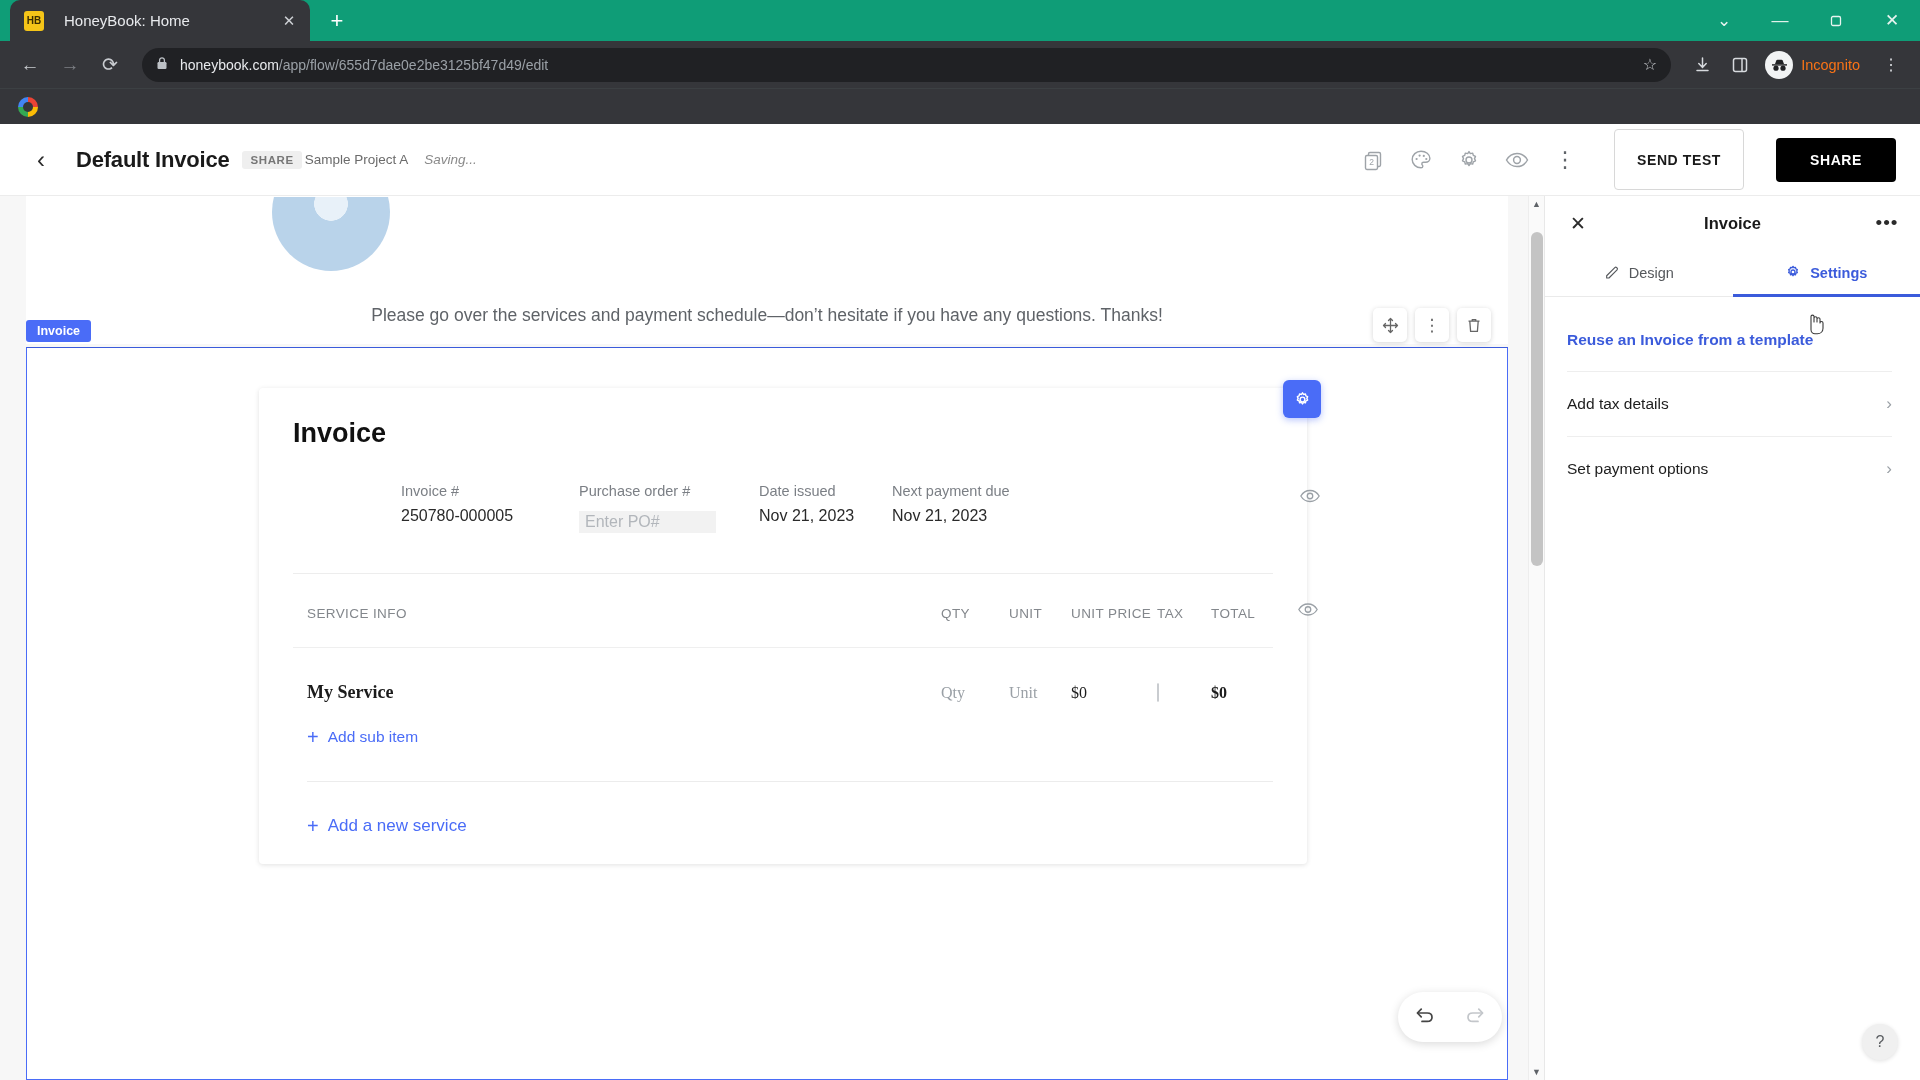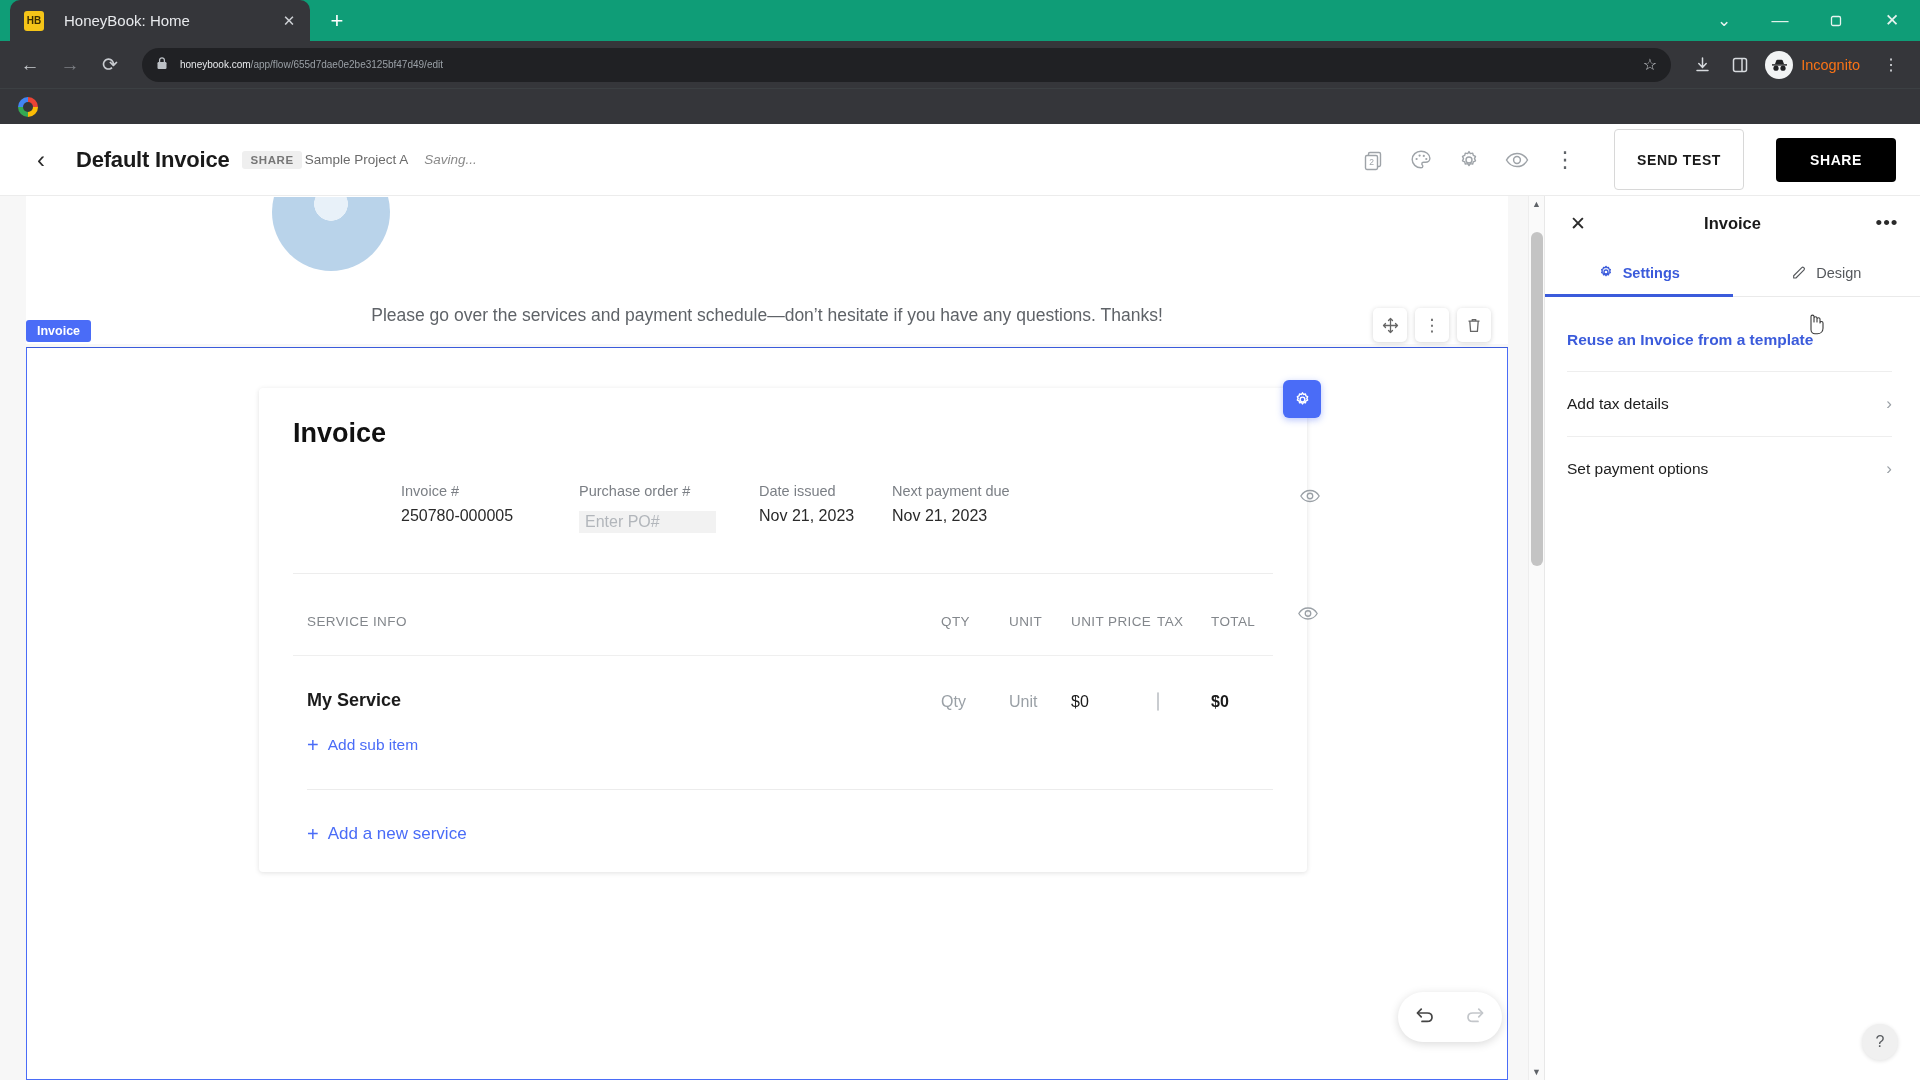--- a/index.html
+++ b/index.html
@@ -54,21 +54,21 @@
     width: 36px; height: 36px; border-radius: 50%; color: #c9ccd0; font-size: 19px;
     display: flex; align-items: center; justify-content: center;
   }
   .navbtn.dim { color: #7e8186; }
   .omnibox {
     flex: 1 1 auto; height: 34px; background: #202124; border-radius: 17px;
     display: flex; align-items: center; padding: 0 14px; margin: 0 10px;
     gap: 12px; position: relative;
   }
   .lock { color: #bdc1c6; font-size: 13px; }
-  .url { font-size: 10px; color: #9aa0a6; white-space: nowrap; }
+  .url { font-size: 14px; color: #9aa0a6; white-space: nowrap; }
   .url b { color: #e8eaed; font-weight: 400; }
   .star { position: absolute; right: 14px; color: #c9ccd0; font-size: 16px; }
   .tbicon {
     width: 34px; height: 34px; display: flex; align-items: center; justify-content: center;
     color: #d7dade; font-size: 16px;
   }
   .incognito-pill { display: flex; align-items: center; gap: 8px; padding: 0 10px 0 4px; }
   .incog-circle {
     width: 28px; height: 28px; border-radius: 50%; background: #f1f3f4;
     display: flex; align-items: center; justify-content: center; color: #202124; font-size: 14px;
@@ -186,35 +186,36 @@
   .meta-col.c4 { width: 150px; }
   .meta-label { font-size: 14.5px; color: #7b7f85; }
   .meta-value { font-size: 16px; color: #2a2a2a; }
   .meta-value.ph { color: #b2b6bb; background: #f2f2f2; padding: 2px 6px; width: 137px; }
   .eye-right {
     position: absolute; right: -48px; top: 2px; color: #9aa0a6;
   }
 
   .thead {
     display: flex; align-items: flex-end; border-top: 1px solid #ededed;
-    padding: 40px 0 26px 14px; font-size: 13.5px; color: #83878c; letter-spacing: 0.4px;
+    padding: 32px 0 26px 14px; font-size: 13.5px; color: #83878c; letter-spacing: 0.4px;
     position: relative;
   }
   .th-service { flex: 1 1 auto; }
   .th { text-align: left; }
   .th.qty { width: 68px; }
   .th.unit { width: 62px; }
   .th.price { width: 86px; }
   .th.tax { width: 54px; }
   .th.total { width: 62px; }
   .eye-head { position: absolute; right: -46px; top: 50%; transform: translateY(-50%); color: #9aa0a6; }
 
   .srow {
-    display: flex; align-items: flex-end; border-top: 1px solid #efefef;
+    display: flex; align-items: center; border-top: 1px solid #efefef;
     padding: 34px 0 28px 14px;
+    font-family: Liberation Serif, serif;
   }
   .srv-name { flex: 1 1 auto; font-size: 18px; font-weight: 700; color: #1b1b1b; }
   .sc { font-size: 16px; color: #1b1b1b; }
   .sc.qty { width: 68px; color: #9aa0a6; }
   .sc.unit { width: 62px; color: #9aa0a6; }
   .sc.price { width: 86px; }
   .sc.tax { width: 54px; }
   .sc.total { width: 62px; font-weight: 600; }
   .tax-box { width: 19px; height: 19px; border: 1px solid #c9ccd0; border-radius: 2px; }
 
@@ -531,36 +532,36 @@
       </div>
     </div>
 
     <div class="right-panel">
       <div class="rp-head">
         <div class="rp-close">✕</div>
         <div class="rp-title">Invoice</div>
         <div class="rp-more">•••</div>
       </div>
       <div class="rp-tabs">
+        <div class="rp-tab">
+          <span>
+            <svg width="16" height="16" viewBox="0 0 24 24">
+                <path d="M4 17.6L16.2 5.4a2 2 0 0 1 2.8 0l.6.6a2 2 0 0 1 0 2.8L7.4 21H4z" fill="none" stroke="#55585c" stroke-width="1.7" stroke-linejoin="round"></path>
+              </svg>
+          </span>
+          <span>Design</span>
+        </div>
         <div class="rp-tab active">
           <span>
             <svg width="16" height="16" viewBox="0 0 24 24">
                 <circle cx="12" cy="12" r="3" fill="none" stroke="#3b5bdb" stroke-width="2"></circle>
                 <path d="M12 3.6l1.3 2 2.4-.5.6 2.3 2.2 1-1 2.2 1 2.2-2.2 1-.6 2.3-2.4-.5-1.3 2-1.3-2-2.4.5-.6-2.3-2.2-1 1-2.2-1-2.2 2.2-1 .6-2.3 2.4.5z" fill="none" stroke="#3b5bdb" stroke-width="2" stroke-linejoin="round"></path>
               </svg>
           </span>
           <span>Settings</span>
-        </div>
-        <div class="rp-tab">
-          <span>
-            <svg width="16" height="16" viewBox="0 0 24 24">
-                <path d="M4 17.6L16.2 5.4a2 2 0 0 1 2.8 0l.6.6a2 2 0 0 1 0 2.8L7.4 21H4z" fill="none" stroke="#55585c" stroke-width="1.7" stroke-linejoin="round"></path>
-              </svg>
-          </span>
-          <span>Design</span>
         </div>
       </div>
       <div class="rp-body">
         <div class="rp-link">Reuse an Invoice from a template</div>
         <div class="rp-row">
           <span>Add tax details</span>
           <span class="rp-chev">›</span>
         </div>
         <div class="rp-row">
           <span>Set payment options</span>

